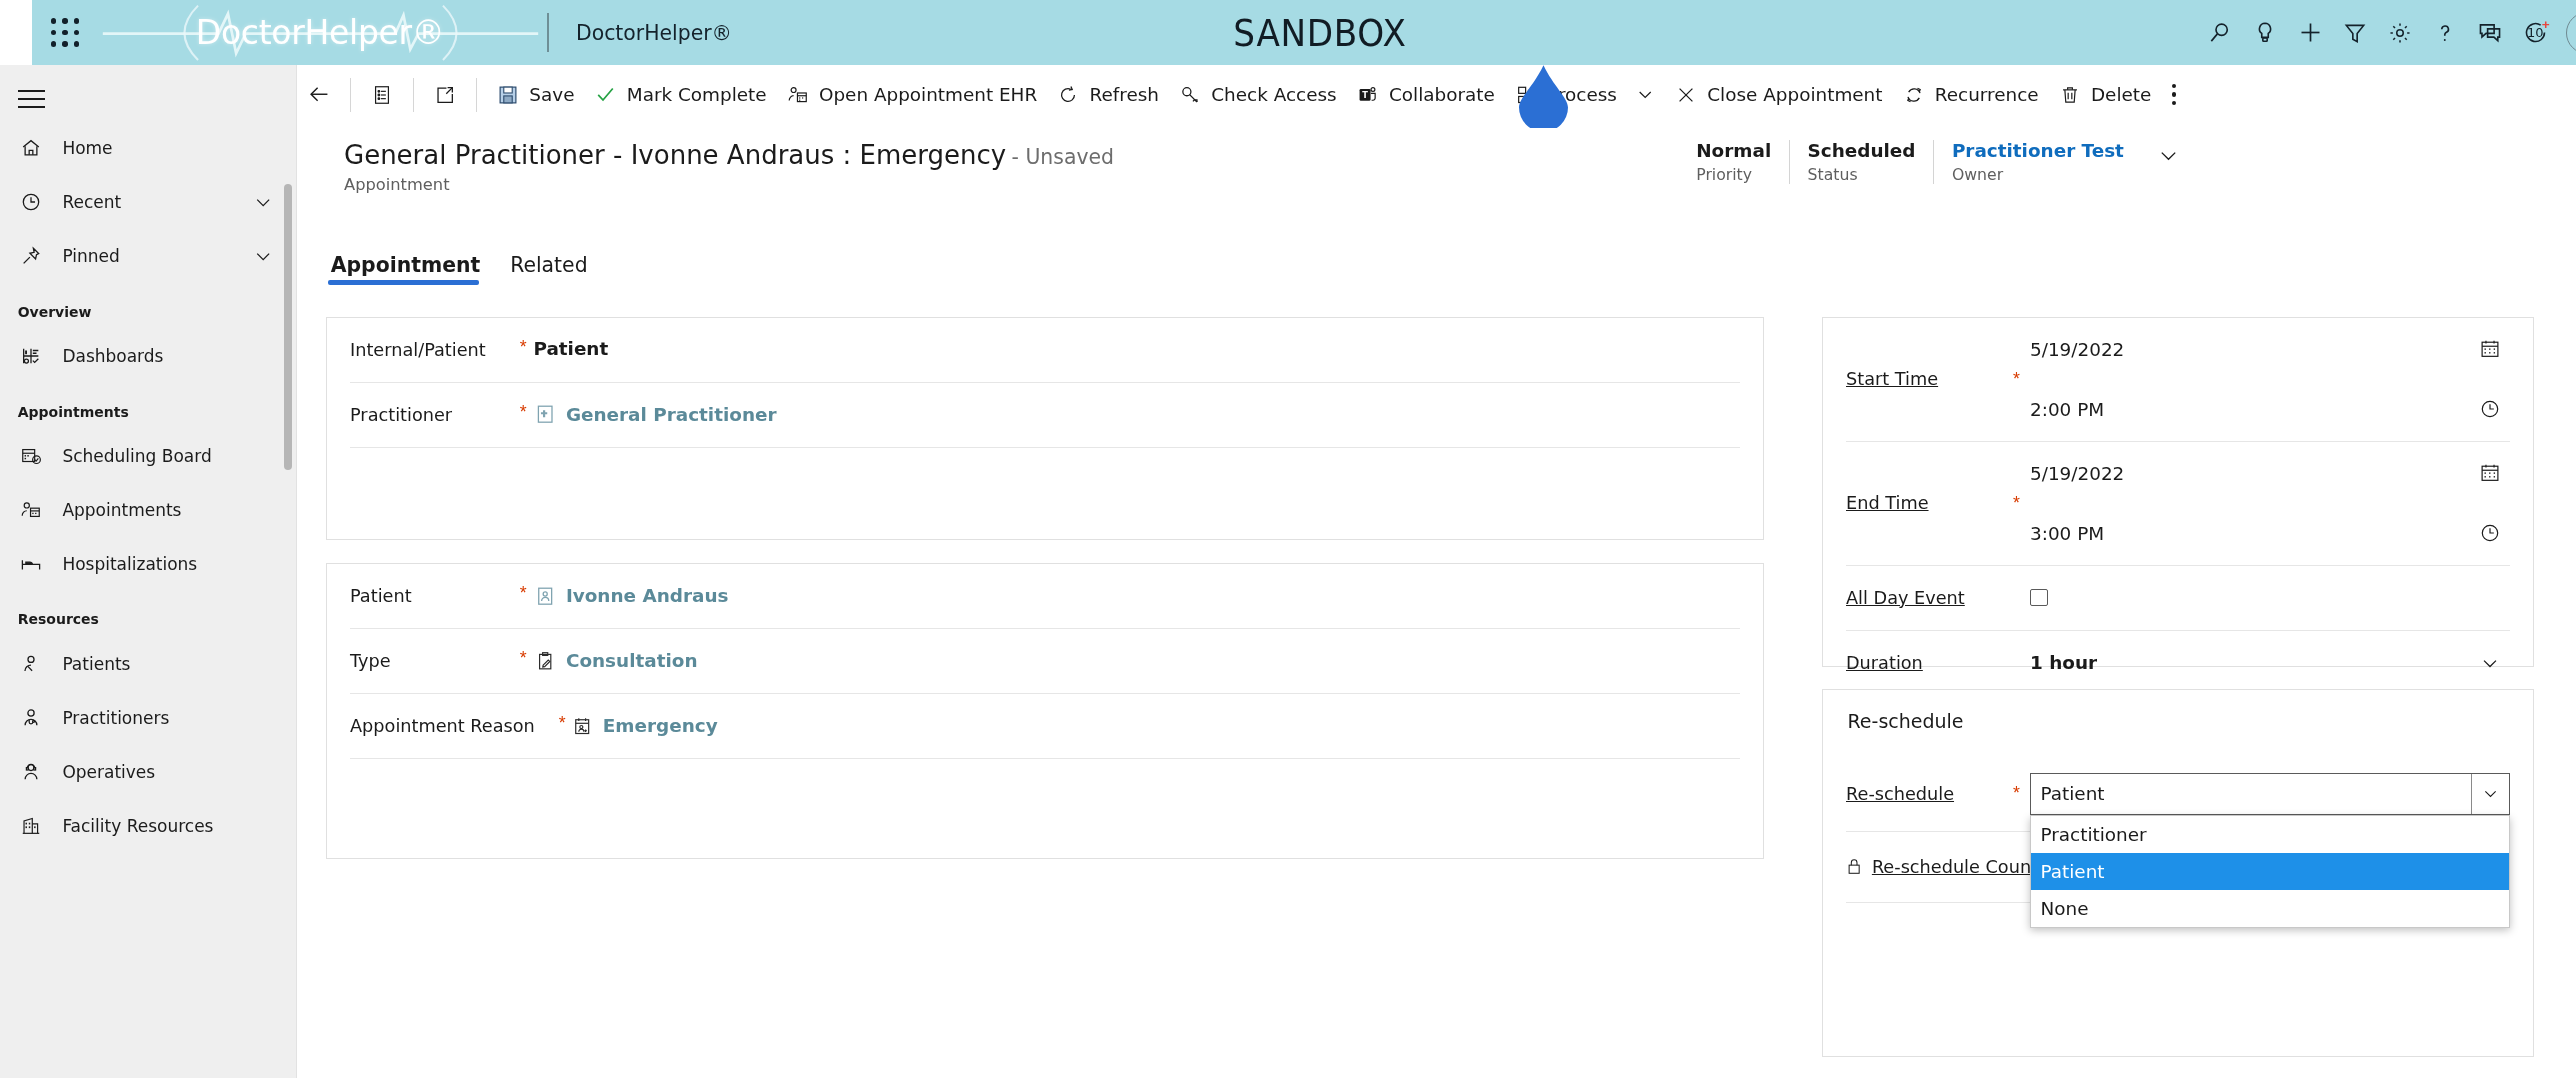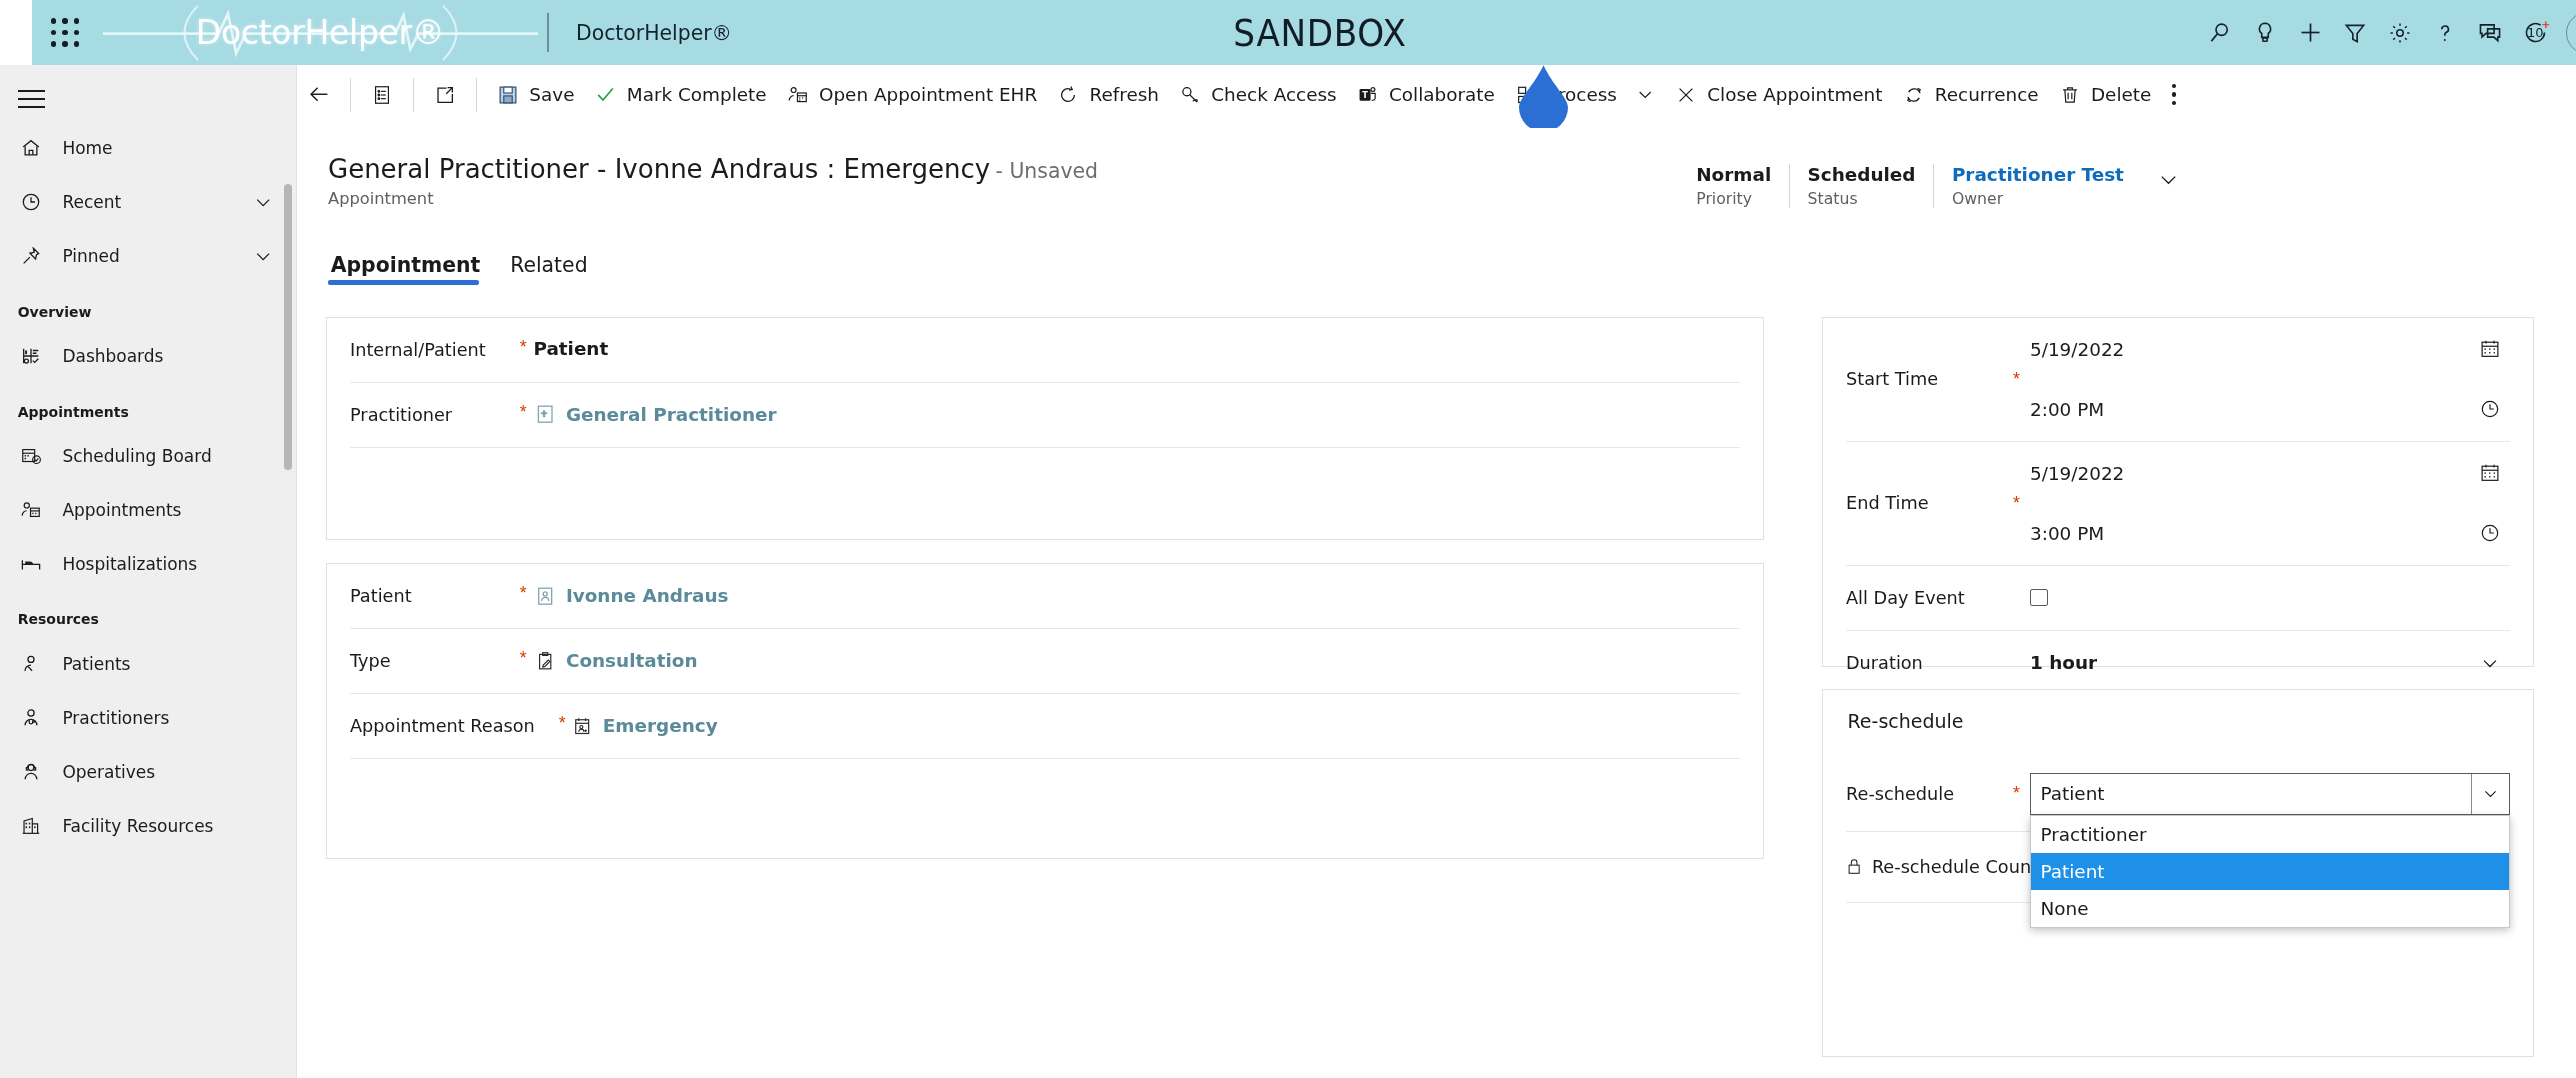--- a/index.html
+++ b/index.html
@@ -132,21 +132,21 @@
 
   
   .blue-drop {
     position: absolute; left: 1519px; top: 65px; width: 49px; height: 63px;
     z-index: 60; pointer-events: none;
   }
 
   
   .rec-header {
     position: absolute; top: 125px; left: 297px; width: 1903px; height: 83px;
-    background: #ffffff; display: flex; align-items: flex-end;
+    background: #ffffff; display: flex; align-items: flex-start; padding-left: 16px;
   }
   .rec-title-wrap { padding: 15px 0 0 31px; }
   .rec-title {
     font-size: 26px; color: #1b1b1b; white-space: nowrap;
     font-family: "DejaVu Sans", sans-serif;
   }
   .rec-unsaved { font-size: 20.4px; color: #6d6d6d; margin-left: 5.4px; }
   .rec-sub {
     font-size: 16.3px; color: #5f5f5f; margin-top: 4.8px;
     font-family: "DejaVu Sans", sans-serif;
@@ -232,20 +232,21 @@
   
   .srow {
     display: flex; align-items: center; position: relative;
     margin: 0 23px; border-bottom: 0.7px solid #e6e6e6; min-height: 65px;
   }
   .srow.tall { min-height: 124px; }
   .srow.nb { border-bottom: none; }
   .slabel {
     font-size: 17.7px; color: #1b1b1b; width: 157px; flex: 0 0 auto;
     font-family: "DejaVu Sans", sans-serif;
+    text-decoration: underline;
   }
   .sreq { color: #d83b01; font-size: 17.7px; width: 27px; flex: 0 0 auto; text-align: center; }
   .sfields { flex: 1 1 auto; }
   .sfield-line {
     display: flex; align-items: center; justify-content: space-between;
     height: 60px; cursor: pointer;
   }
   .sfield-txt {
     font-size: 18.4px; color: #1b1b1b;
     font-family: "DejaVu Sans", sans-serif;

